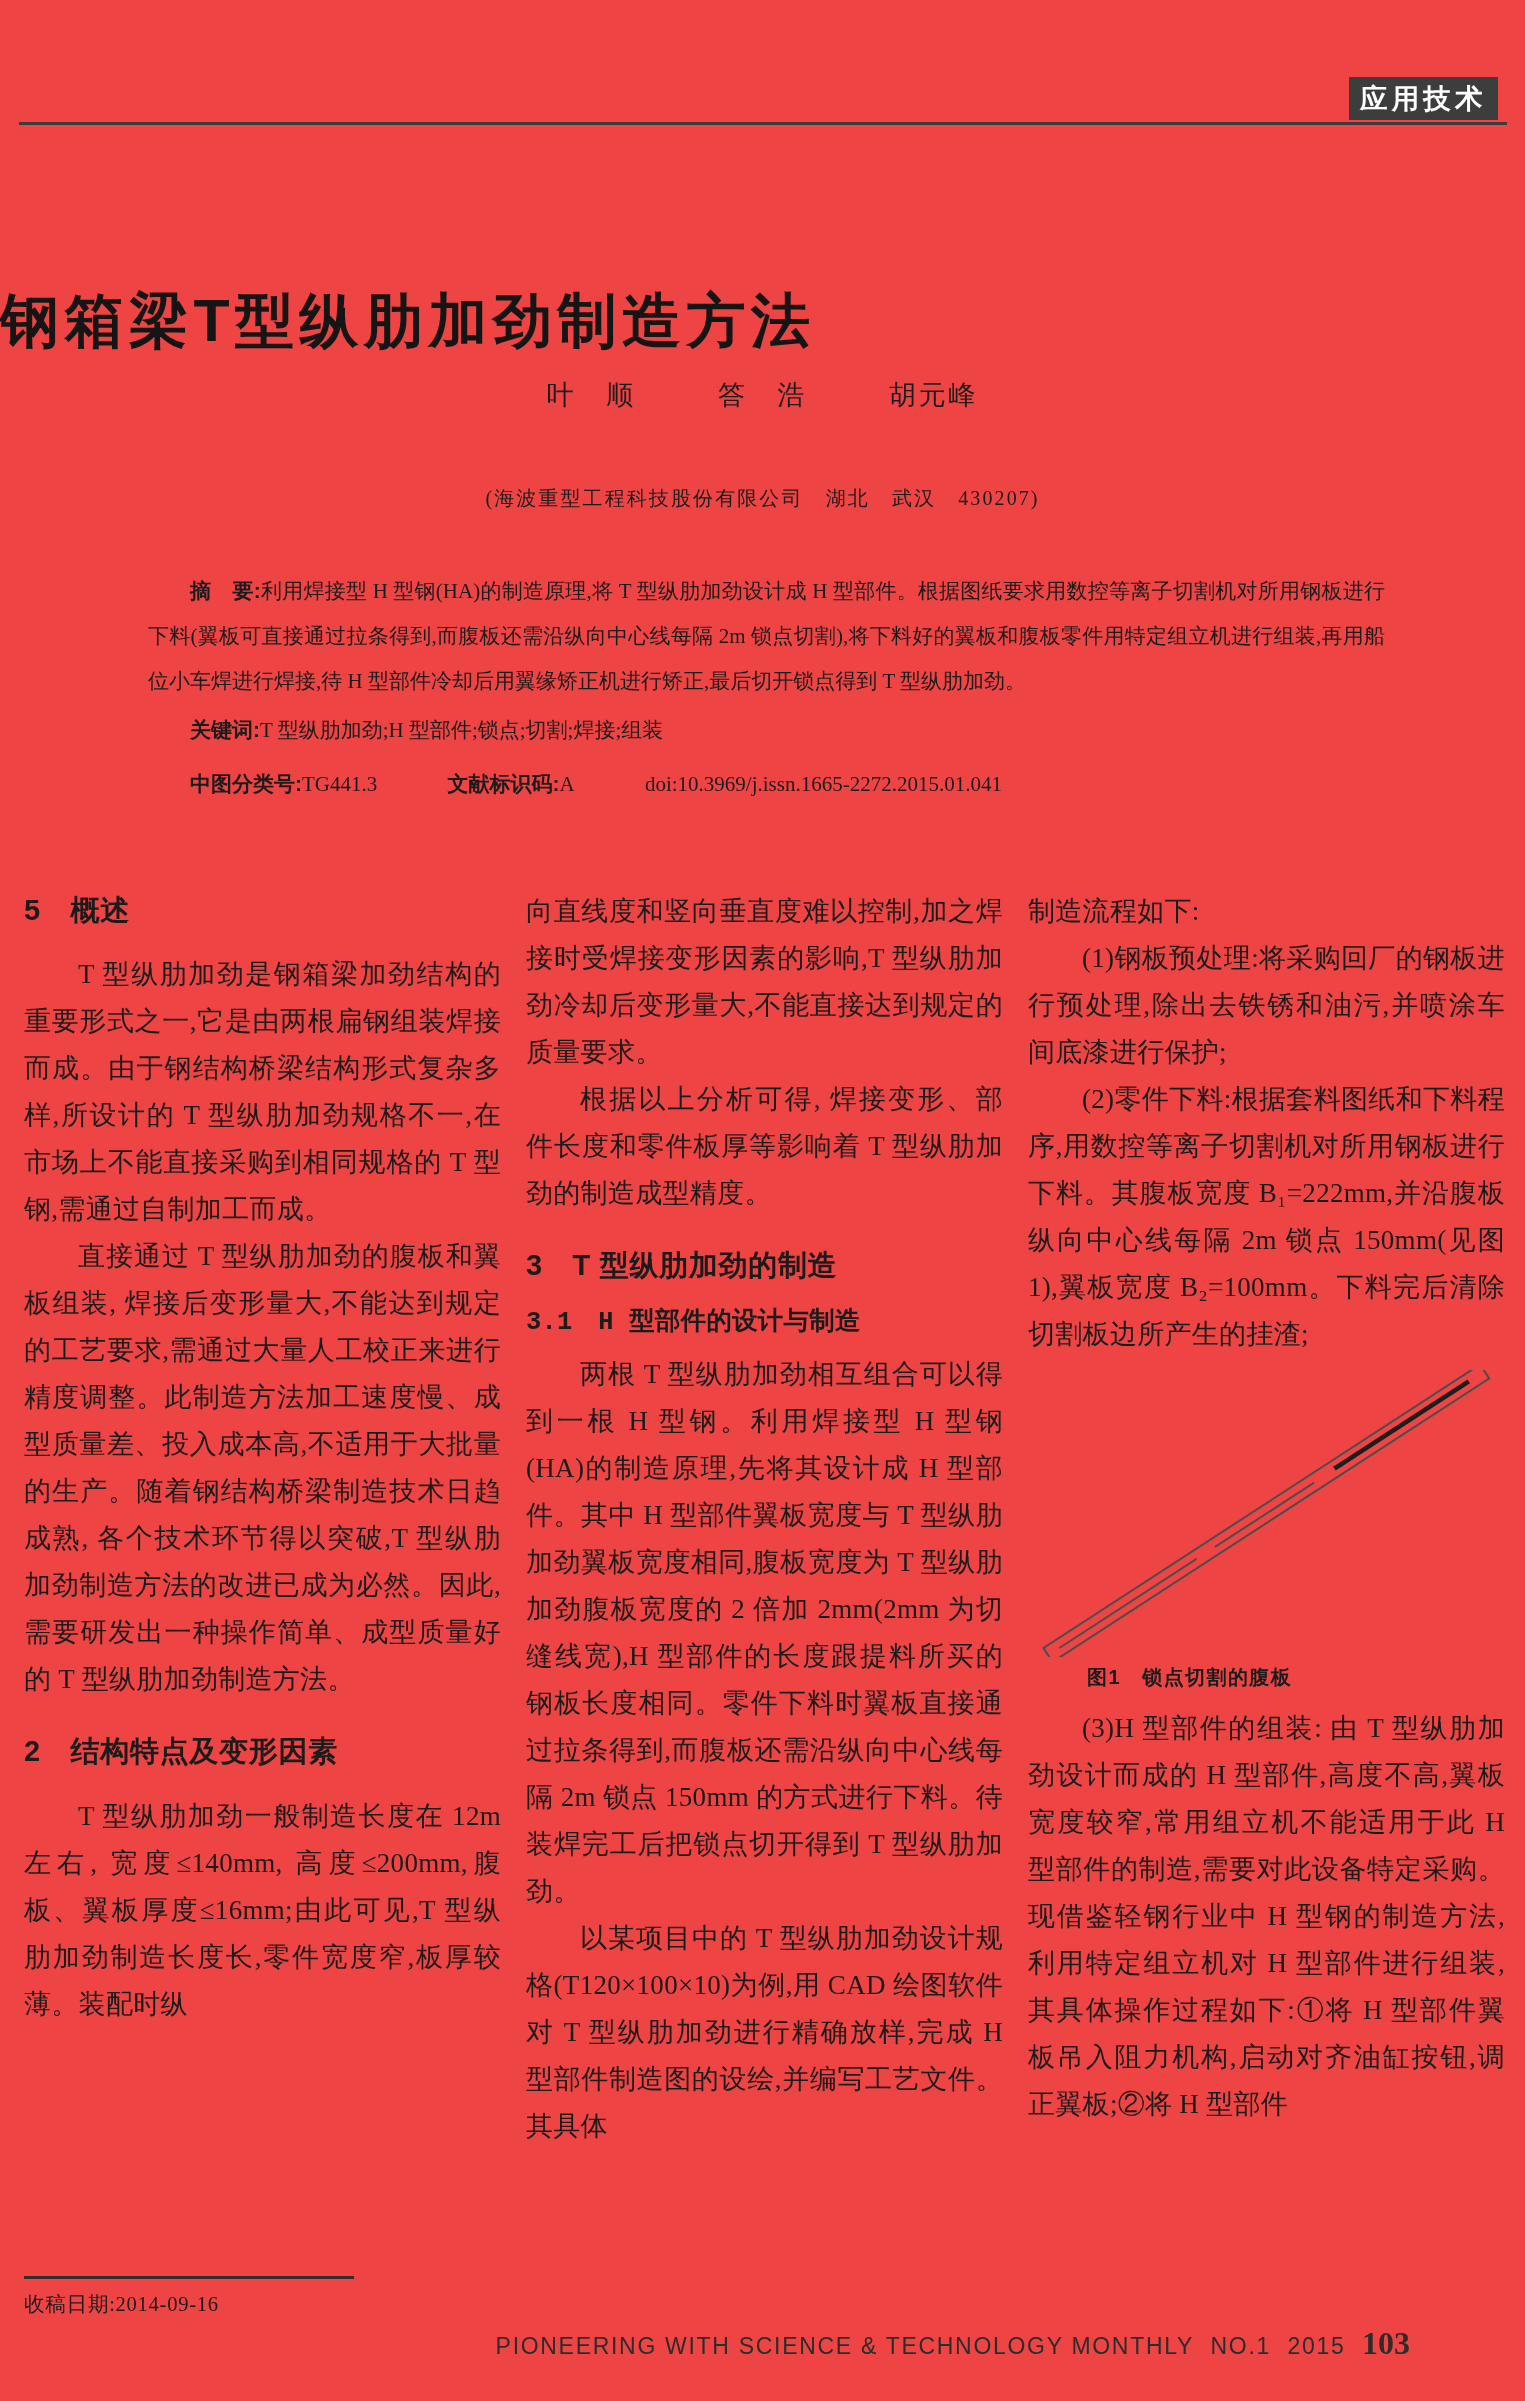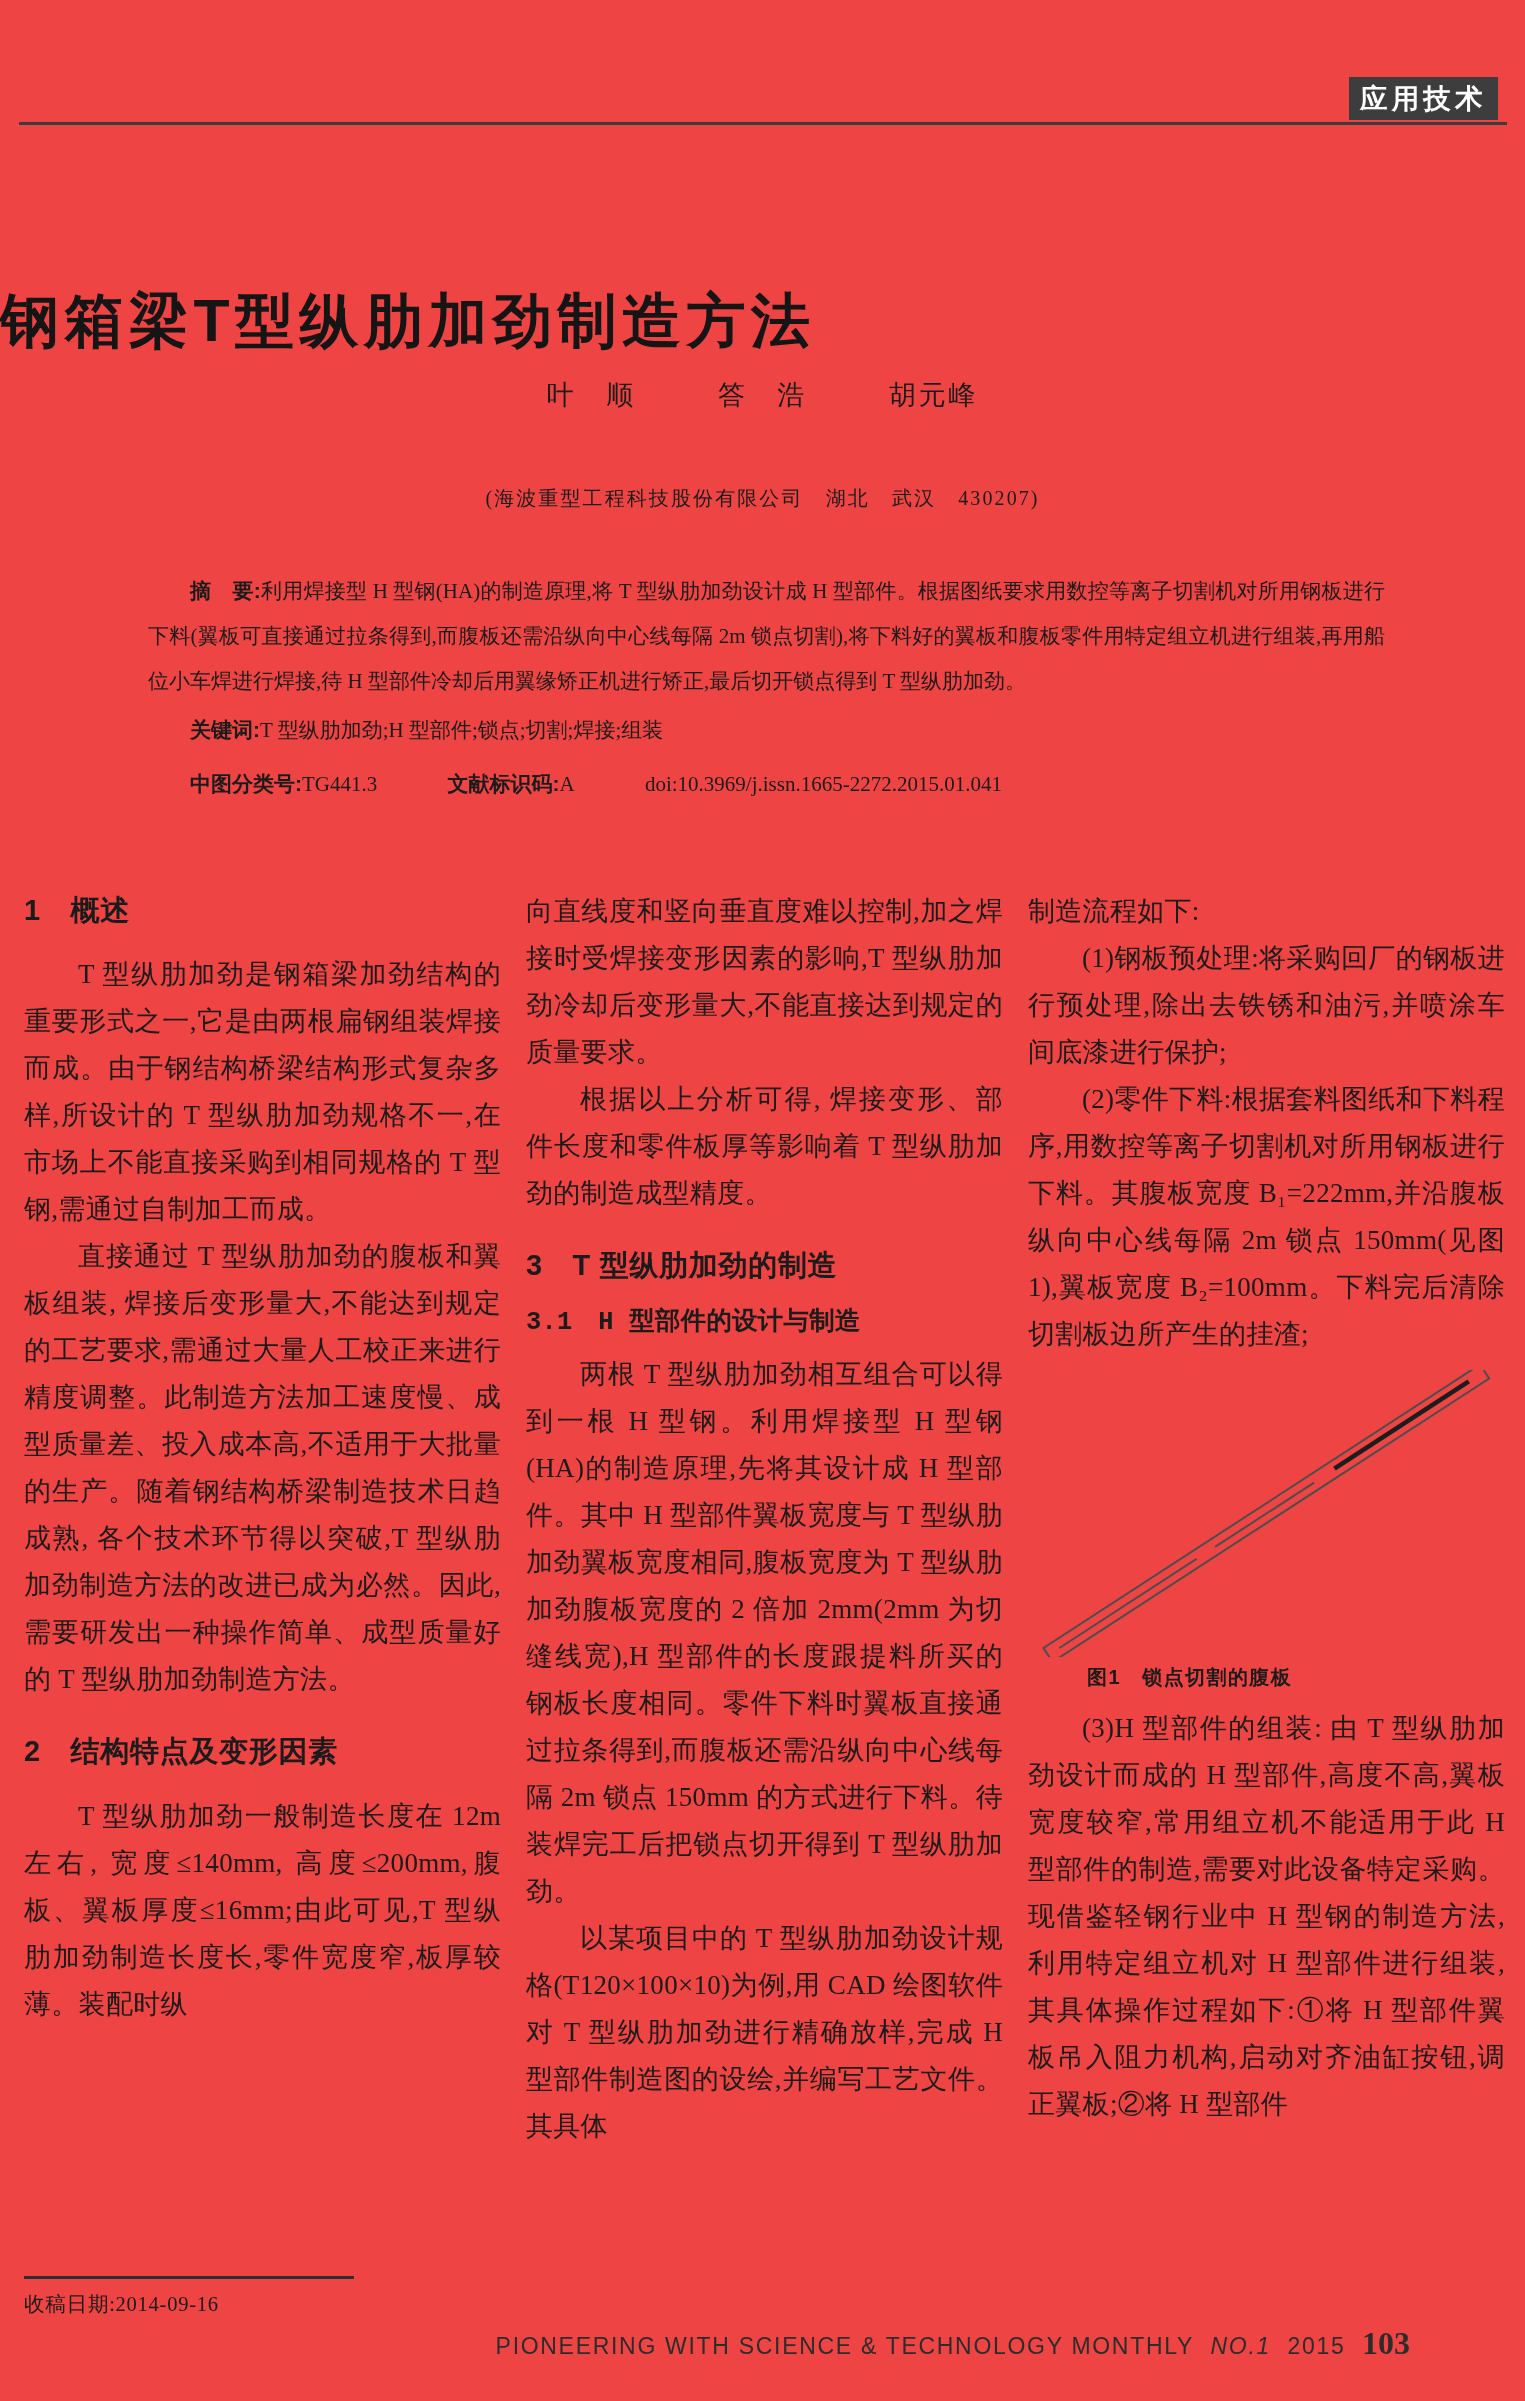--- a/index.html
+++ b/index.html
@@ -83,21 +83,21 @@
   
   .received{position:absolute; left:24px; top:2276px; width:481px;}
   .received-rule{width:330px; height:2.7px; background:#2e2e2e; margin-bottom:11px;}
   .received-text{font-size:20.6px; letter-spacing:0.7px;}
   .footer{
     position:absolute; top:2325px; right:115px;
     display:flex; align-items:baseline; gap:16.5px;
     font-family:"Liberation Sans","DejaVu Sans",sans-serif;
     color:#2c2c2c; font-size:23px; letter-spacing:1.7px;
   }
-  .footer .issue{font-style:italic;}
+  .footer .issue{}
   .footer .pagenum{
     font-family:"Liberation Serif","DejaVu Serif",serif;
     font-size:32px; font-weight:700; letter-spacing:0;
   }
 </style>
 </head>
 <body>
 
 <div class="page">
 
@@ -120,21 +120,21 @@
     <p class="clc-line">
       <span class="clc-group"><span class="blab">中图分类号:</span><span>TG441.3</span></span>
       <span class="clc-group"><span class="blab">文献标识码:</span><span>A</span></span>
       <span class="clc-group"><span>doi:</span><span>10.3969/j.issn.1665-2272.2015.01.041</span></span>
     </p>
   </div>
 
   <div class="columns">
 
     <div class="col">
-      <h2 class="sec">1　概述</h2>
+      <h2 class="sec">5　概述</h2>
       <p>T 型纵肋加劲是钢箱梁加劲结构的重要形式之一,它是由两根扁钢组装焊接而成。由于钢结构桥梁结构形式复杂多样,所设计的 T 型纵肋加劲规格不一,在市场上不能直接采购到相同规格的 T 型钢,需通过自制加工而成。</p>
       <p>直接通过 T 型纵肋加劲的腹板和翼板组装, 焊接后变形量大,不能达到规定的工艺要求,需通过大量人工校正来进行精度调整。此制造方法加工速度慢、成型质量差、投入成本高,不适用于大批量的生产。随着钢结构桥梁制造技术日趋成熟, 各个技术环节得以突破,T 型纵肋加劲制造方法的改进已成为必然。因此,需要研发出一种操作简单、成型质量好的 T 型纵肋加劲制造方法。</p>
       <h2 class="sec mid">2　结构特点及变形因素</h2>
       <p>T 型纵肋加劲一般制造长度在 12m 左右, 宽度≤140mm, 高度≤200mm,腹板、翼板厚度≤16mm;由此可见,T 型纵肋加劲制造长度长,零件宽度窄,板厚较薄。装配时纵</p>
     </div>
 
     <div class="col">
       <p class="cont">向直线度和竖向垂直度难以控制,加之焊接时受焊接变形因素的影响,T 型纵肋加劲冷却后变形量大,不能直接达到规定的质量要求。</p>
       <p>根据以上分析可得, 焊接变形、部件长度和零件板厚等影响着 T 型纵肋加劲的制造成型精度。</p>
       <h2 class="sec mid">3　T 型纵肋加劲的制造</h2>

